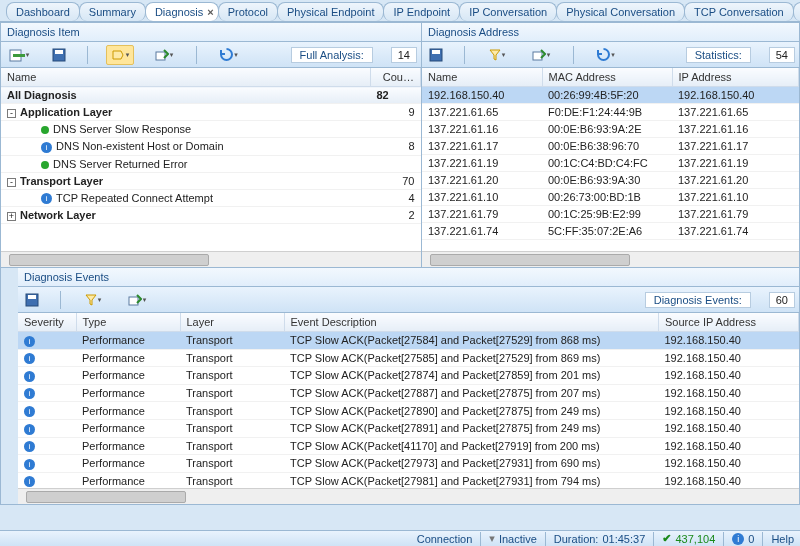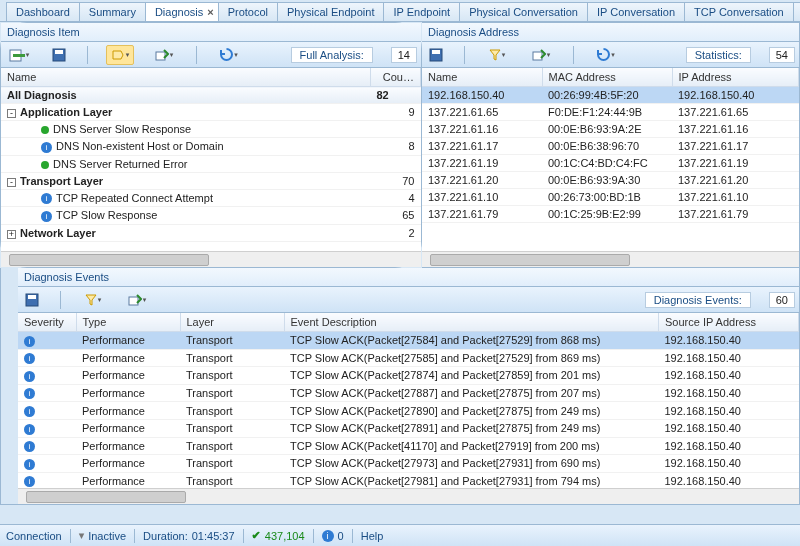--- a/index.html
+++ b/index.html
@@ -22,21 +22,21 @@
     padding-left: 6px;
     background: #d7e7f5;
     border-bottom: 1px solid #9bb8d3;
   }
   .tab {
     padding: 3px 9px 3px 9px;
     margin-right: -1px;
     background: linear-gradient(#eef5fc, #d7e7f5);
     border: 1px solid #9bb8d3;
     border-bottom: none;
-    border-radius: 0;
+    border-radius: 8px;
     font-size: 11px;
     color: #1a4d84;
     cursor: pointer;
     white-space: nowrap;
   }
   .tab.active {
     background: #fff;
     font-weight: normal;
     position: relative;
     z-index: 2;
@@ -54,21 +54,21 @@
     display: flex;
     width: 100%;
     height: 246px;
   }
   .panel {
     display: flex;
     flex-direction: column;
     border: 1px solid #9bb8d3;
     min-width: 0;
   }
-  .panel.left { width: 422px; border-radius: 27px; }
+  .panel.left { width: 422px; }
   .panel.right { flex: 1; border-left: none; }
 
   .panel-title {
     height: 19px;
     line-height: 19px;
     padding: 0 6px;
     font-size: 11px;
     color: #1a4d84;
     background: linear-gradient(#f2f8fe, #e1eefb);
     border-bottom: 1px solid #9bb8d3;
@@ -142,47 +142,48 @@
   }
   .hscroll .thumb{position:absolute;top:2px;height:12px;background:#cfcfcf;border:1px solid #aaa;border-radius:2px;}
 
   
   .panel.events { border: 1px solid #9bb8d3; border-top:none;padding-left:17px; }
   .events-wrap { height: 236px; display:flex; flex-direction:column; }
 
   
   .statusbar {
     position:absolute;left:0;right:0;bottom:0;
-    height:22px;
+    height:16px;
     background:linear-gradient(#e9f3fd,#cfe3f6);
     border-top:1px solid #9bb8d3;
     display:flex;align-items:center;
     gap:4px;
     padding:0 6px;
     color:#1a4d84;
+    justify-content:flex-end;
   }
   .statusbar .sep{width:1px;height:14px;background:#9bb8d3;margin:0 4px;}
   .green-check{color:#1a8a1a;font-weight:bold;}
   .info-ic{display:inline-block;width:12px;height:12px;border-radius:50%;background:#2f7bd3;color:#fff;text-align:center;font-size:9px;line-height:12px;}
   .filter-ic{color:#777;}
 
   svg{display:block;}
 </style>
 </head>
 <body>
 
 <div class="tabstrip" id="tabstrip">
     <div class="tab">Dashboard</div>
     <div class="tab">Summary</div>
     <div class="tab active">Diagnosis<span class="closex">×</span></div>
     <div class="tab">Protocol</div>
     <div class="tab">Physical Endpoint</div>
     <div class="tab">IP Endpoint</div>
+    <div class="tab">IP Conversation</div>
     <div class="tab">Physical Conversation</div>
-    <div class="tab">IP Conversation</div>
     <div class="tab">TCP Conversation</div>
     <div class="tab">UD</div>
     <div class="spacer"></div>
   </div>
 
 <div class="split-top">
 
   <div class="panel left">
     <div class="panel-title">Diagnosis Item</div>
     <div class="toolbar">
@@ -258,24 +259,20 @@
               <td class="indent2"><span class="dot green"></span>DNS Server Returned Error</td>
               <td style="text-align: right;"></td>
             </tr>
             <tr>
               <td><span class="tree-box">-</span><b>Transport Layer</b></td>
               <td style="text-align: right;">70</td>
             </tr>
             <tr>
               <td class="indent2"><span class="dot info">i</span>TCP Repeated Connect Attempt</td>
               <td style="text-align: right;">4</td>
-            </tr>
-            <tr>
-              <td class="indent2"><span class="dot info">i</span>TCP Slow Response</td>
-              <td style="text-align: right;">65</td>
             </tr>
             <tr>
               <td><span class="tree-box">+</span><b>Network Layer</b></td>
               <td style="text-align: right;">2</td>
             </tr>
           </tbody>
       </table>
     </div>
     <div class="hscroll">
         <div class="thumb" style="left:8px;width:200px"></div>
@@ -364,20 +361,25 @@
             </tr>
             <tr>
               <td>137.221.61.10</td>
               <td>00:26:73:00:BD:1B</td>
               <td>137.221.61.10</td>
             </tr>
             <tr>
               <td>137.221.61.79</td>
               <td>00:1C:25:9B:E2:99</td>
               <td>137.221.61.79</td>
+            </tr>
+            <tr>
+              <td>137.221.61.74</td>
+              <td>5C:FF:35:07:2E:A6</td>
+              <td>137.221.61.74</td>
             </tr>
           </tbody>
       </table>
     </div>
     <div class="hscroll">
         <div class="thumb" style="left:8px;width:200px"></div>
       </div>
   </div>
 </div>
 

